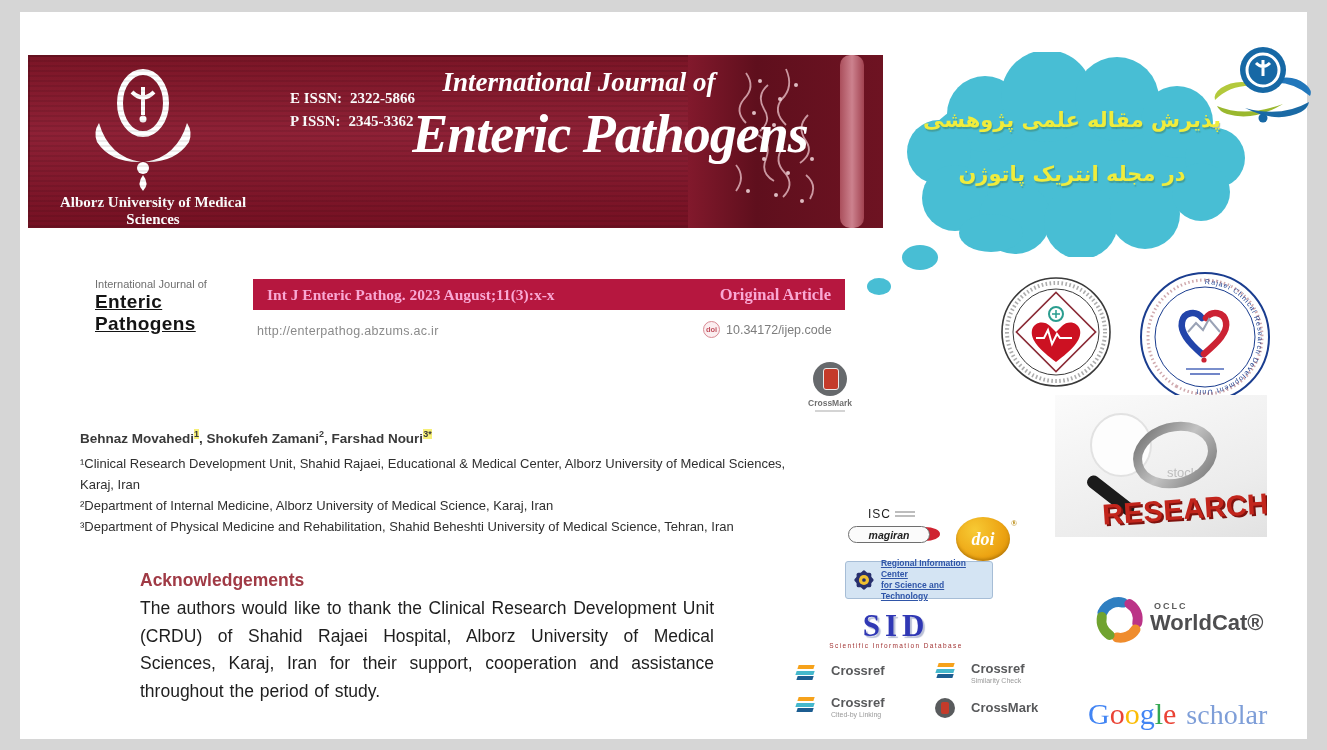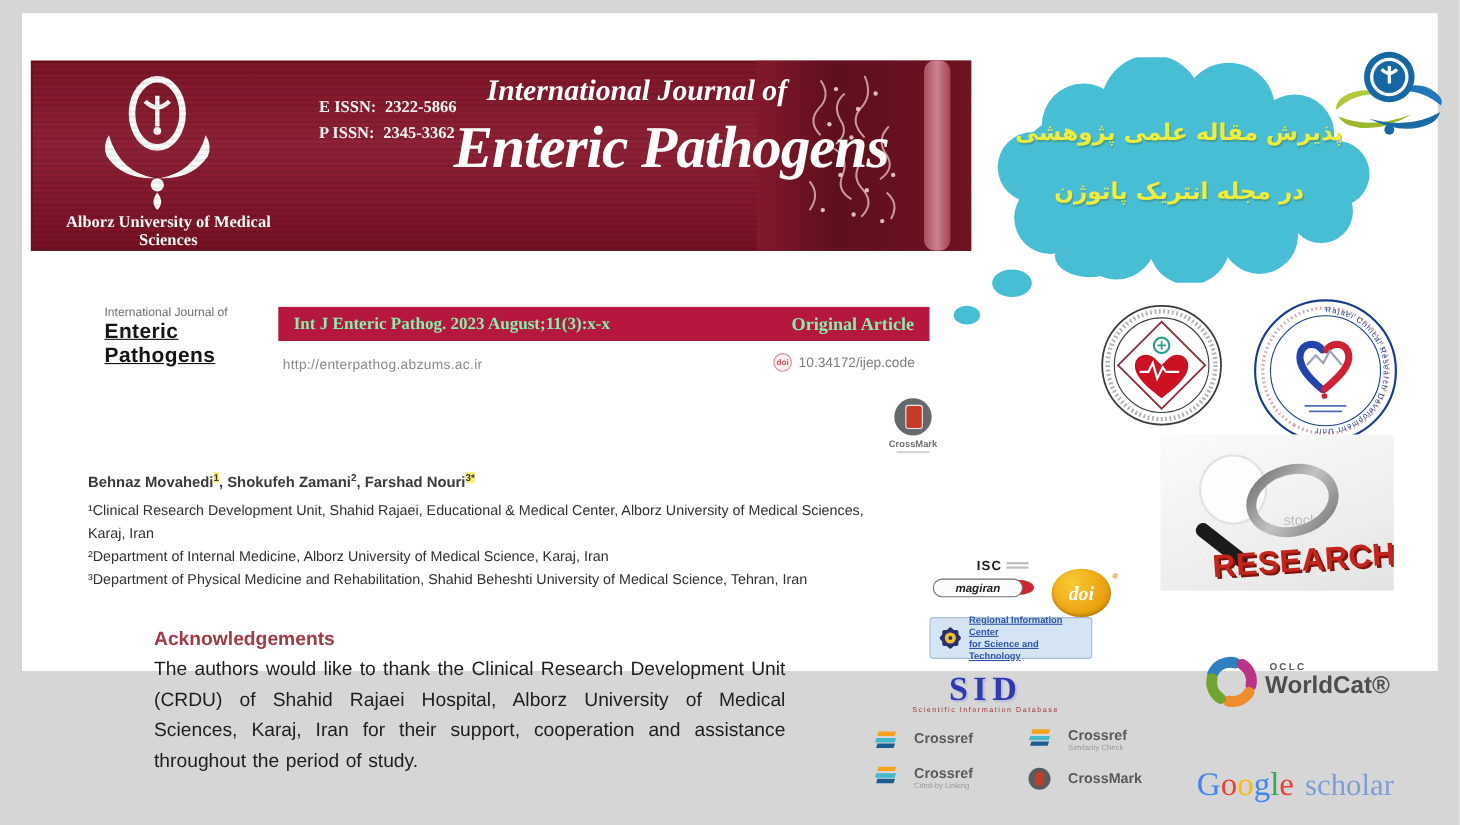--- a/index.html
+++ b/index.html
@@ -3,21 +3,21 @@
 <meta charset="utf-8">
 <style>
   html,body{margin:0;padding:0;}
   body{
     width:1327px;height:750px;position:relative;overflow:hidden;
     background:#d6d6d6;
     font-family:"Liberation Sans", sans-serif;
   }
   .abs{position:absolute;}
   .page{
-    position:absolute;left:20px;top:12px;width:1287px;height:598px;
+    position:absolute;left:20px;top:12px;width:1287px;height:727px;
     background:#ffffff;
   }
 
   
   .banner{
     left:8px;top:43px;width:855px;height:173px;
     background:linear-gradient(180deg,#7b1526 0%, #8e2136 45%, #741022 100%);
     box-shadow:inset 0 0 0 2px #6d1222;
   }
   .banner::after{
@@ -44,21 +44,21 @@
     font-family:"DejaVu Sans", sans-serif;font-weight:bold;font-size:21px;color:#f0ec3c;
     text-shadow:1px 2px 1px rgba(60,120,90,0.45);z-index:4;}
   .bubble-trail{background:#48bed4;border-radius:50%;}
 
   
   .mh-prefix{left:75px;top:266px;font-size:11px;color:#6f6f6f;}
   .mh-name{left:75px;top:279px;font-size:19px;font-weight:bold;color:#141414;line-height:22px;letter-spacing:0.4px;text-decoration:underline;}
   .cite-bar{
     left:233px;top:267px;width:592px;height:31px;background:#b6173f;
     display:flex;align-items:center;justify-content:space-between;
-    padding:0 14px;box-sizing:border-box;color:#86efac;
+    padding:0 14px;box-sizing:border-box;color:#f9a8d4;
     font-family:"Liberation Serif", serif;font-weight:bold;
   }
   .cite-bar .ct{font-size:15.5px;}
   .cite-bar .oa{font-size:16.5px;}
   .url{left:237px;top:312px;font-size:12.5px;color:#8a8a8a;letter-spacing:0.3px;}
   .doirow{left:683px;top:309px;display:flex;align-items:center;gap:6px;color:#7d7d7d;font-size:12.5px;}
   .doi-mini{
     width:17px;height:17px;border-radius:50%;border:1.5px solid #d98a93;color:#c2525f;
     font-size:7.5px;font-weight:bold;display:flex;align-items:center;justify-content:center;
     box-sizing:border-box;background:#fbeef0;
@@ -84,21 +84,21 @@
     text-align:justify;word-spacing:1px;}
 
   
   .research{
     left:1035px;top:383px;width:212px;height:142px;
     background:linear-gradient(160deg,#fbfbfb 0%, #ececec 70%, #e2e2e2 100%);
   }
 
   
   .isc{left:848px;top:495px;display:flex;align-items:center;gap:4px;}
-  .isc .t{font-size:12px;font-weight:bold;color:#1c1c1c;letter-spacing:1px;margin-left:20px;}
+  .isc .t{font-size:12px;font-weight:normal;color:#1c1c1c;letter-spacing:1px;}
   .isc .bars{display:flex;flex-direction:column;gap:2px;}
   .isc .bars i{display:block;width:20px;height:2px;background:#bdbdbd;}
 
   .magiran{left:828px;top:514px;width:92px;height:17px;}
   .magiran .red{position:absolute;right:0;top:1px;width:30px;height:14px;background:#cf2330;border-radius:50%;}
   .magiran .pill{position:absolute;left:0;top:0;width:80px;height:15px;background:#fbfbfb;
     border:1.5px solid #6f6f6f;border-radius:9px;display:flex;align-items:center;justify-content:center;
     font-size:10.5px;font-weight:bold;font-style:italic;color:#222;}
 
   .doi-gold{

